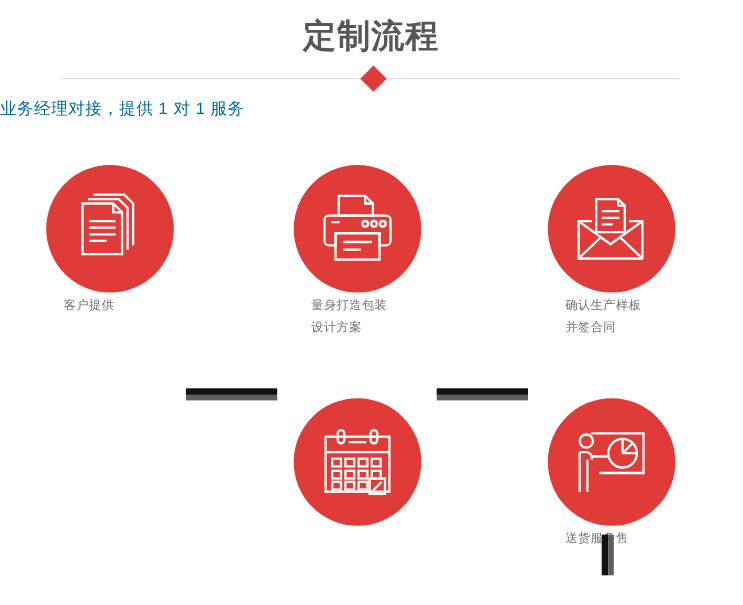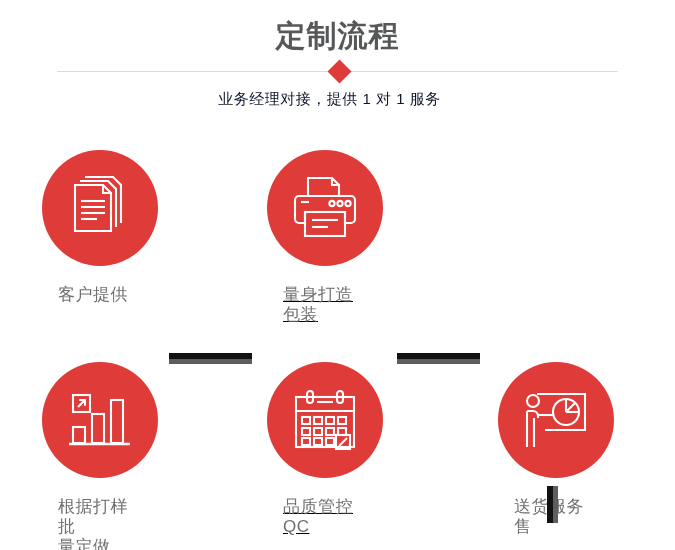--- a/index.html
+++ b/index.html
@@ -27,20 +27,21 @@
     position: absolute;
     left: 0;
     top: 17px;
     width: 675px;
     text-align: center;
     font-size: 30px;
     font-weight: bold;
     color: #555759;
     letter-spacing: 1px;
     line-height: 38px;
+    font-family: Liberation Mono, monospace;
   }
   .divider-wrap {
     position: absolute;
     left: 57px;
     top: 71px;
     width: 561px;
     height: 2px;
   }
   .divider-line {
     position: absolute;
@@ -57,40 +58,39 @@
     width: 17px;
     height: 17px;
     background: #df3b38;
     transform: rotate(45deg);
   }
   .subtitle {
     position: absolute;
     left: 0;
     top: 90px;
     width: 659px;
-    text-align: center;
     font-size: 15px;
-    color: #0f172a;
+    color: #0369a1;
     letter-spacing: 0.5px;
   }
 
   
   .steps {
     position: absolute;
     left: 0;
     top: 150px;
     width: 675px;
     height: 400px;
   }
   .step {
     position: absolute;
     width: 180px;
   }
   .step-col-1 { left: 10px; }
-  .step-col-2 { left: 235px; text-decoration: underline; }
+  .step-col-2 { left: 235px; }
   .step-col-3 { left: 466px; }
   .step-row-1 { top: 0px; }
   .step-row-2 { top: 212px; }
 
   .circle {
     position: relative;
     width: 116px;
     height: 116px;
     margin: 0 auto;
     border-radius: 50%;
@@ -98,22 +98,22 @@
   }
   .circle svg {
     position: absolute;
     left: 50%;
     top: 50%;
     transform: translate(-50%, -50%);
     display: block;
   }
 
   .step-label {
-    margin-top: 19px;
-    font-size: 17px;
+    margin-top: 2px;
+    font-size: 11px;
     line-height: 20px;
     color: #6d6f71;
     text-align: center;
     letter-spacing: 0.5px;
   }
   .step-label .line {
     display: block;
     text-align: left;
     width: 84px;
     margin: 0 auto;
@@ -212,43 +212,47 @@
           <circle cx="50" cy="27.5" r="2.6"></circle>
           <circle cx="58" cy="27.5" r="2.6"></circle>
           <rect x="15" y="36" width="40" height="24"></rect>
           <line x1="22" y1="44" x2="48" y2="44"></line>
           <line x1="22" y1="51" x2="38" y2="51"></line>
         </svg>
       </span>
     </div>
     <div class="step-label">
       <span class="line">量身打造包装</span>
-    </div>
-  </div>
-
-
-  <div class="step step-col-1 step-row-2">
-    <div class="circle">
-      <span>
-        <svg width="64" height="60" viewBox="0 0 64 60" fill="none" stroke="#ffffff" stroke-width="2.1">
-          <rect x="5" y="5" width="17" height="17"></rect>
-          <path d="M10 17 L17 10"></path>
-          <path d="M17 10 h-5 M17 10 v5" stroke-linecap="round"></path>
-          <rect x="5" y="37" width="12" height="16"></rect>
-          <rect x="24" y="24" width="12" height="29"></rect>
-          <rect x="43" y="10" width="12" height="43"></rect>
-          <line x1="1" y1="54" x2="62" y2="54" stroke-width="2.6"></line>
-        </svg>
-      </span>
-    </div>
-    <div class="step-label">
-      <span class="line">根据打样批</span>
-      <span class="line">量定做</span>
-    </div>
-  </div>
+      <span class="line">设计方案</span>
+    </div>
+  </div>
+
+  <div class="step step-col-3 step-row-1">
+    <div class="circle">
+      <span>
+        <svg width="70" height="62" viewBox="0 0 70 62" fill="none" stroke="#ffffff" stroke-width="2.1">
+          <path d="M21 4 h20 l6 6 v24 H21 Z"></path>
+          <path d="M41 4 v6 h6"></path>
+          <line x1="26" y1="15" x2="42" y2="15"></line>
+          <line x1="26" y1="21" x2="42" y2="21"></line>
+          <line x1="26" y1="27" x2="36" y2="27"></line>
+          <path d="M5 24 v34 h58 V24 L34 45 Z" stroke-linejoin="round"></path>
+          <line x1="5" y1="58" x2="26" y2="38"></line>
+          <line x1="63" y1="58" x2="42" y2="38"></line>
+          <line x1="5" y1="24" x2="17" y2="24"></line>
+          <line x1="51" y1="24" x2="63" y2="24"></line>
+        </svg>
+      </span>
+    </div>
+    <div class="step-label">
+      <span class="line">确认生产样板</span>
+      <span class="line">并签合同</span>
+    </div>
+  </div>
+
 
   <div class="step step-col-2 step-row-2">
     <div class="circle">
       <span>
         <svg width="66" height="62" viewBox="0 0 66 62" fill="none" stroke="#ffffff" stroke-width="2.1">
           <rect x="4" y="8" width="58" height="50"></rect>
           <line x1="4" y1="22" x2="62" y2="22"></line>
           <rect x="15" y="2" width="6" height="12" rx="3"></rect>
           <rect x="45" y="2" width="6" height="12" rx="3"></rect>
           <line x1="25" y1="13" x2="41" y2="13"></line>
@@ -262,21 +266,20 @@
           <rect x="46" y="39" width="8" height="7"></rect>
           <rect x="10" y="49" width="8" height="7"></rect>
           <rect x="22" y="49" width="8" height="7"></rect>
           <rect x="34" y="49" width="8" height="7"></rect>
           <rect x="44" y="46" width="14" height="14"></rect>
           <path d="M47 57 L55 49"></path>
         </svg>
       </span>
     </div>
     <div class="step-label">
-      <span class="line">品质管控QC</span>
     </div>
   </div>
 
   <div class="step step-col-3 step-row-2">
     <div class="circle">
       <span>
         <svg width="66" height="64" viewBox="0 0 66 64" fill="none" stroke="#ffffff" stroke-width="2.1">
           <path d="M14 6 h48 v36 H22"></path>
           <circle cx="10" cy="13" r="6"></circle>
           <path d="M4 23 h6 a5 5 0 0 1 5 5 v2"></path>

